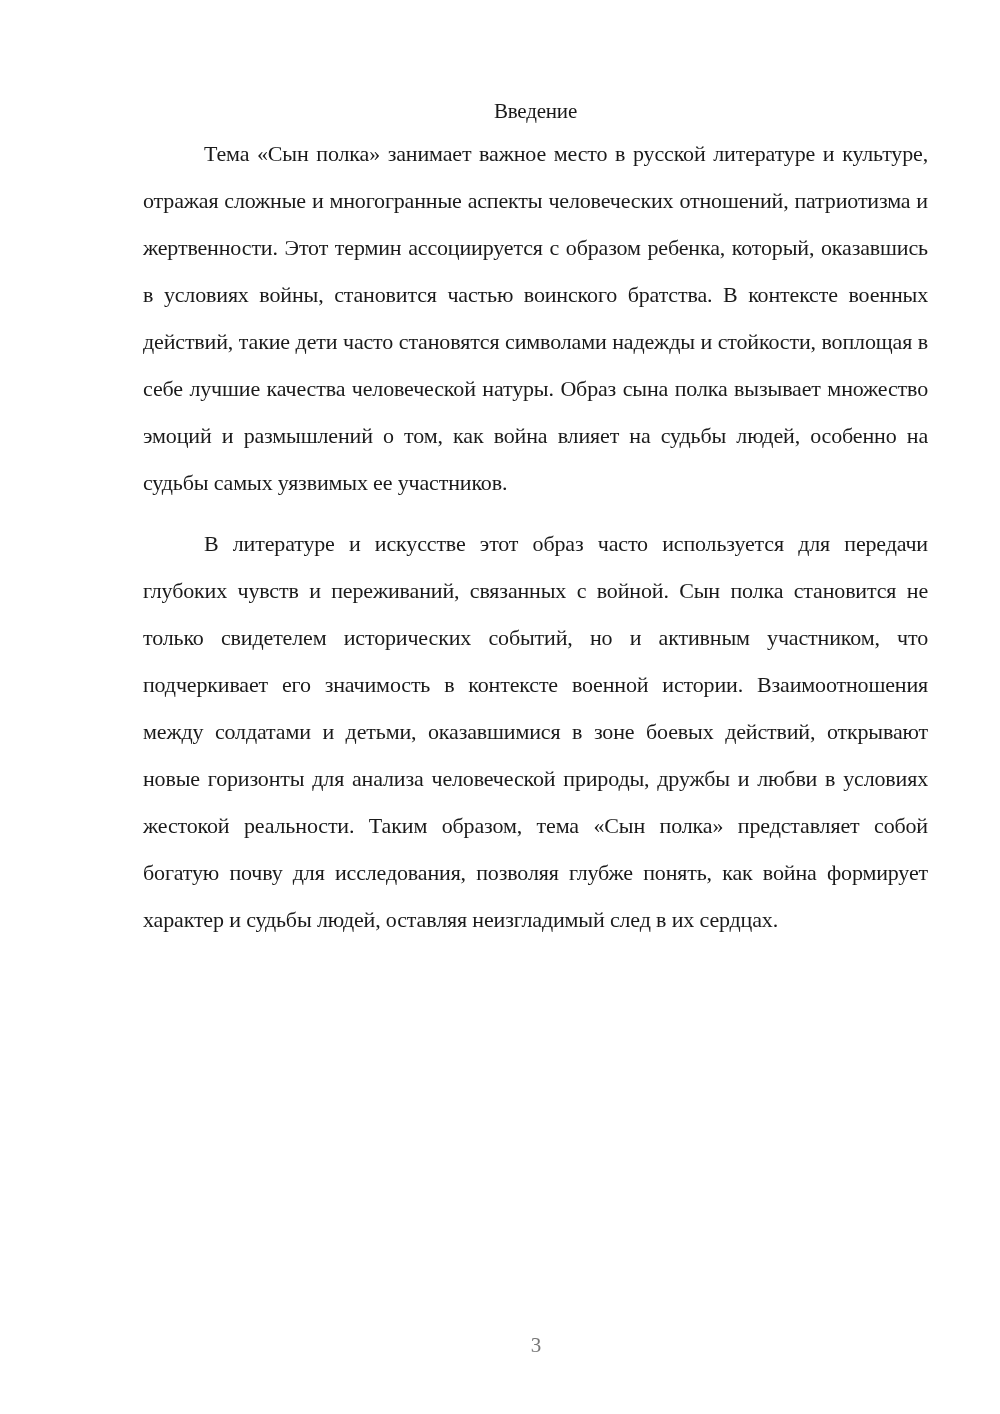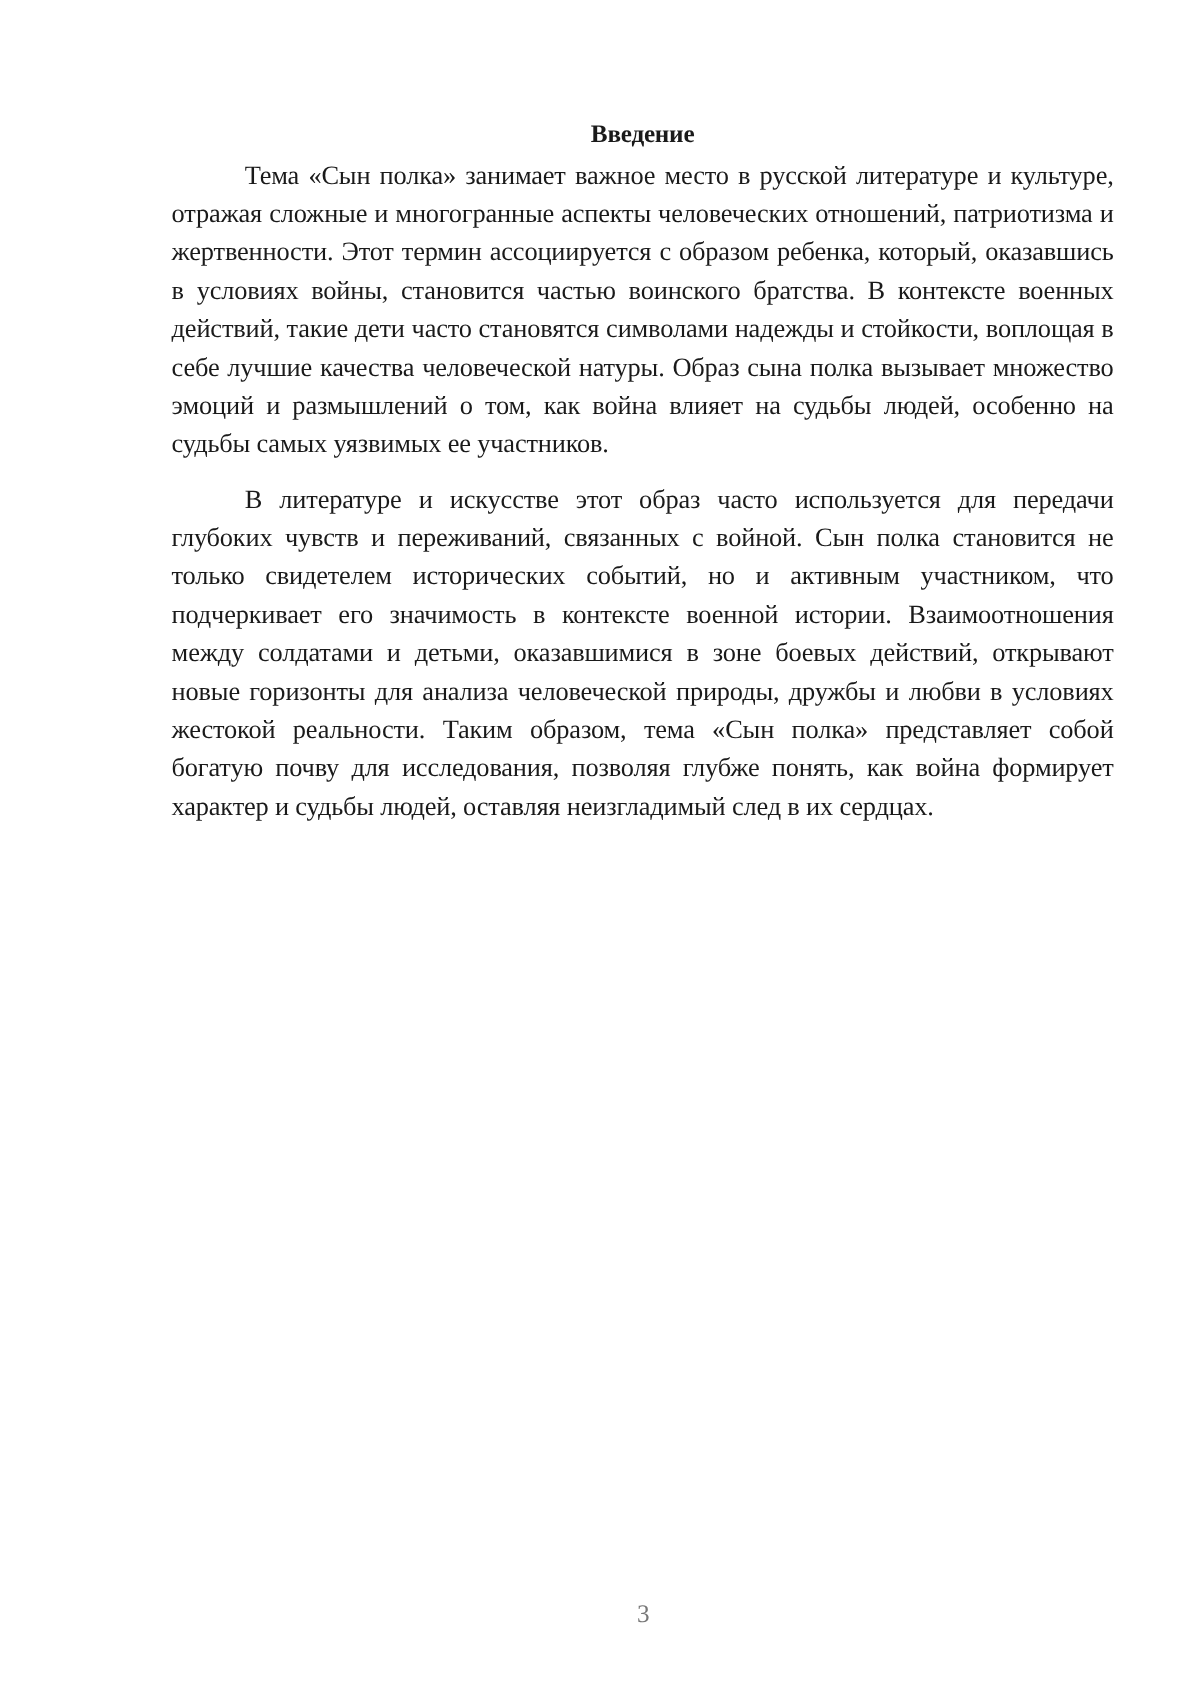--- a/index.html
+++ b/index.html
@@ -23,30 +23,30 @@
       background: #ffffff;
     }
     .content {
       position: absolute;
       left: 143px;
       top: 96px;
       width: 785px;
     }
     .title {
       text-align: center;
-      font-weight: bold;
+      font-weight: normal;
       font-size: 21px;
       line-height: 30px;
       margin: 0 0 4px 0;
       padding-left: 0;
       letter-spacing: -0.2px;
     }
     .para {
       font-size: 22px;
-      line-height: 32px;
+      line-height: 47px;
       text-align: justify;
       text-indent: 61px;
       margin: 0;
       letter-spacing: -0.15px;
     }
     .para + .para {
       margin-top: 14px;
     }
     .page-number {
       position: absolute;

